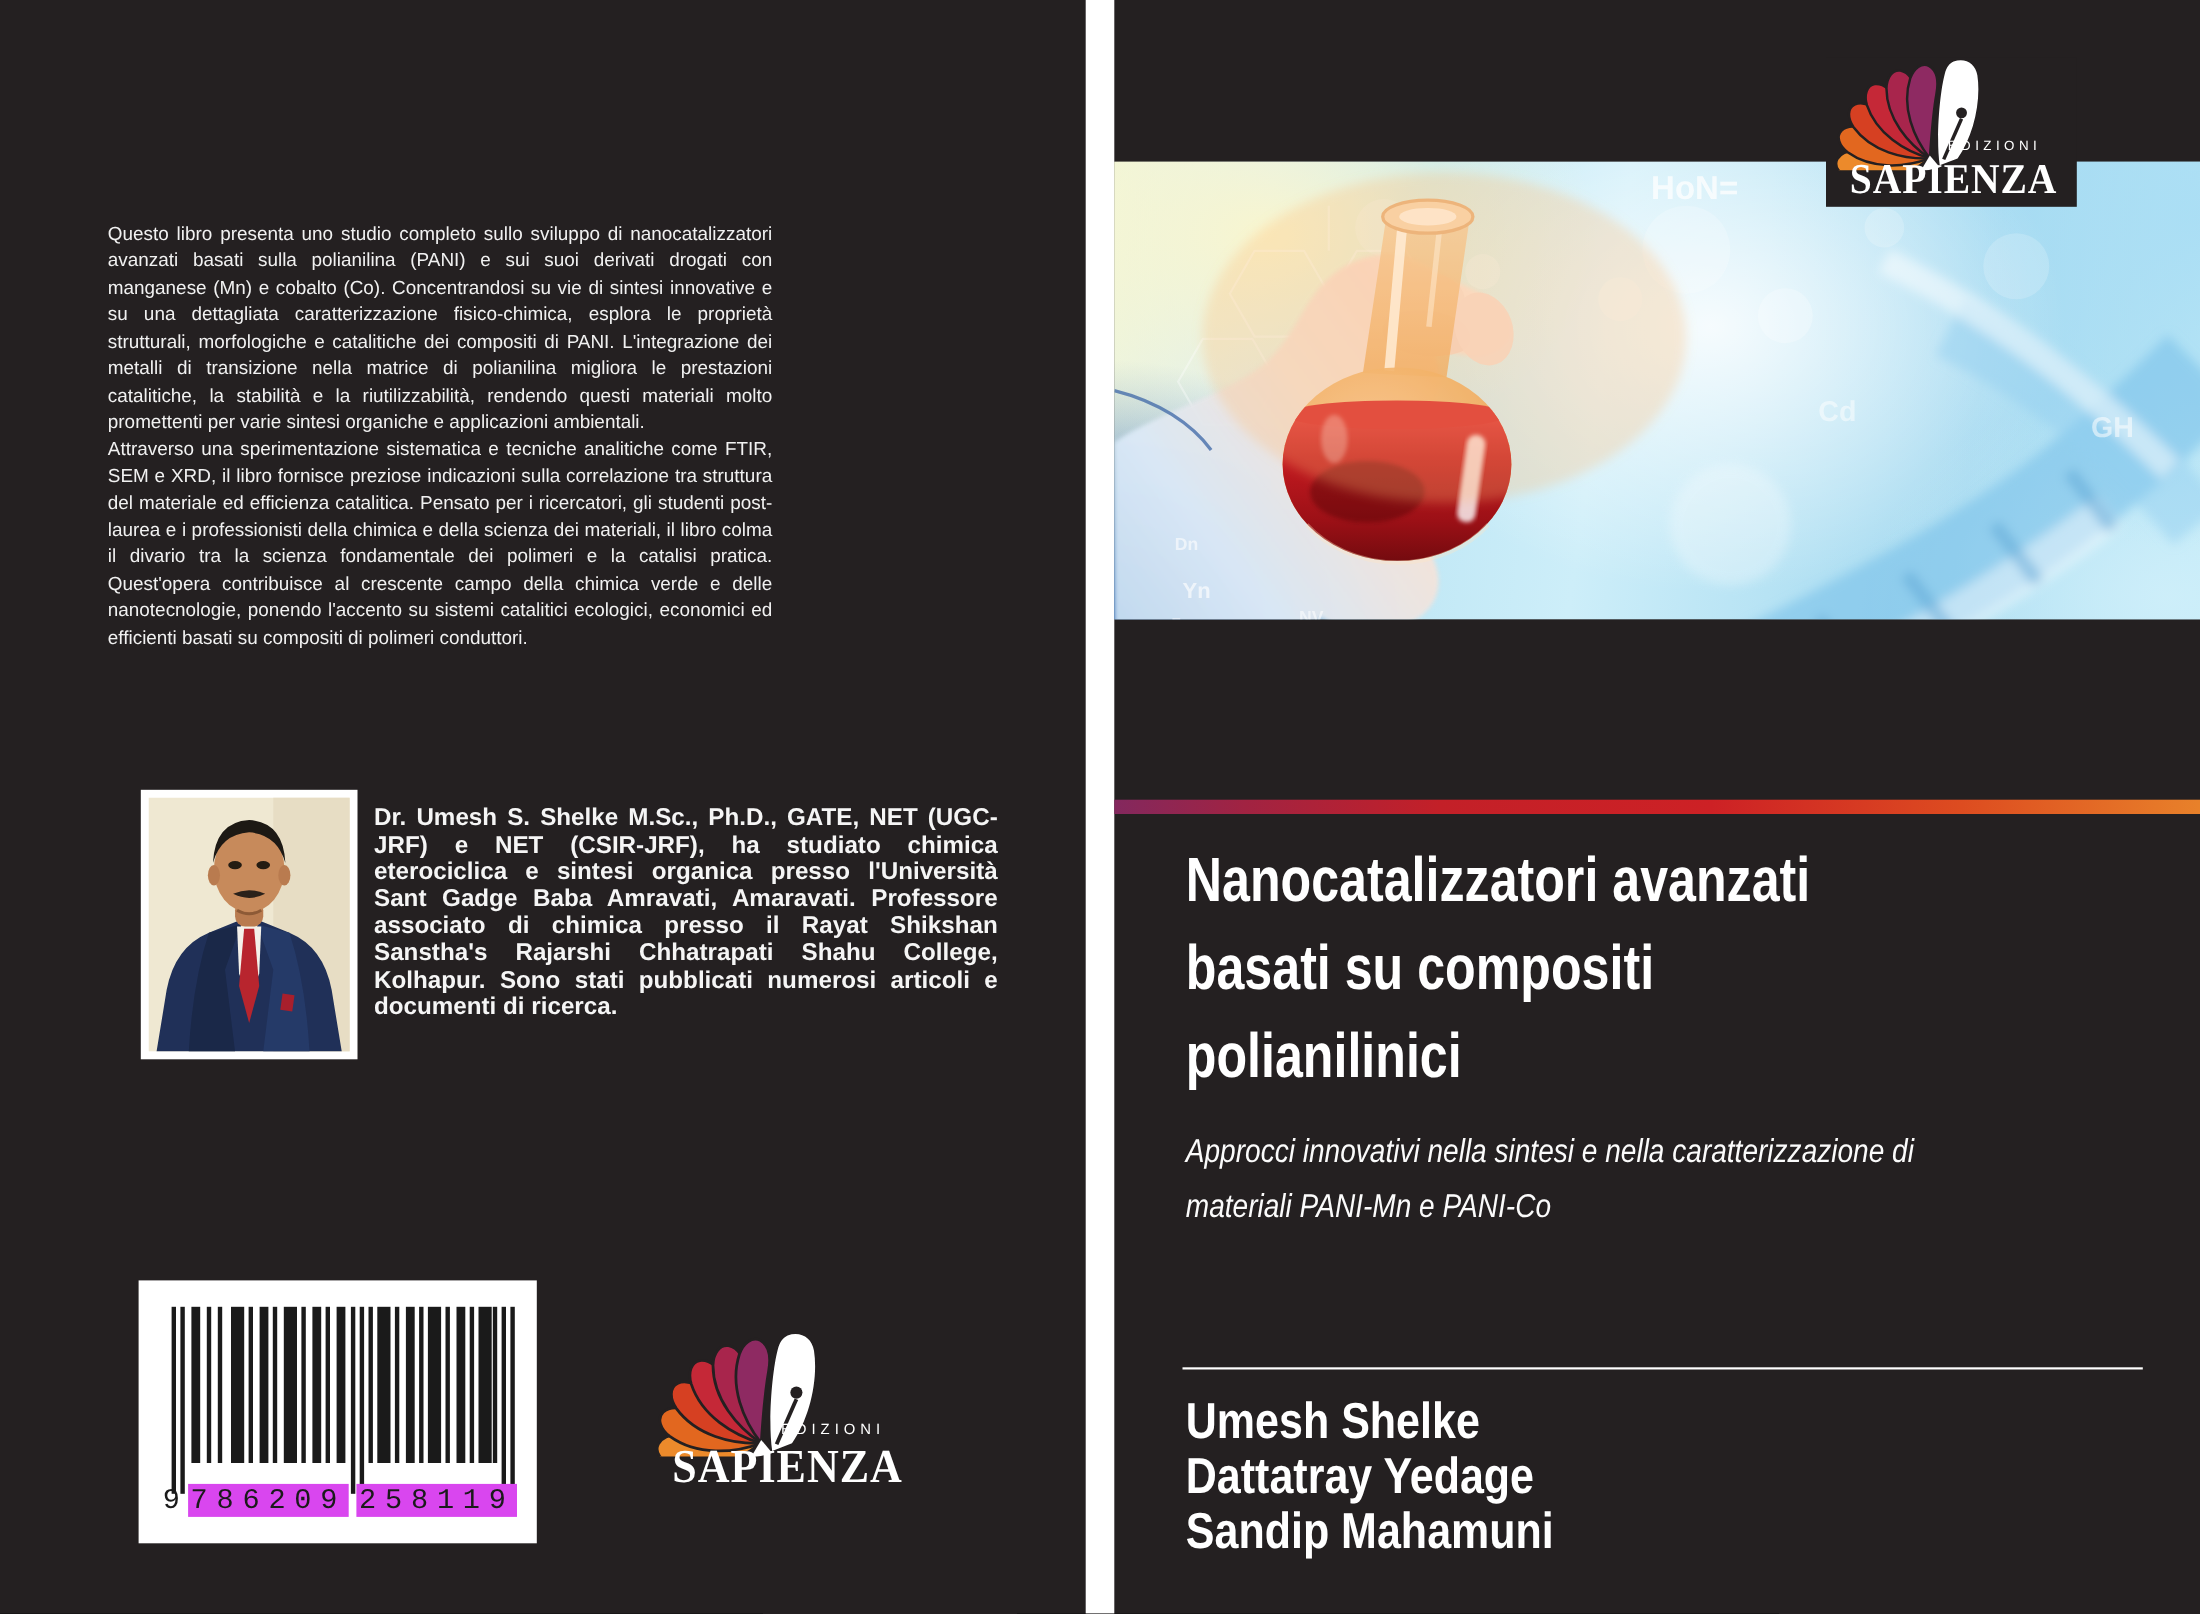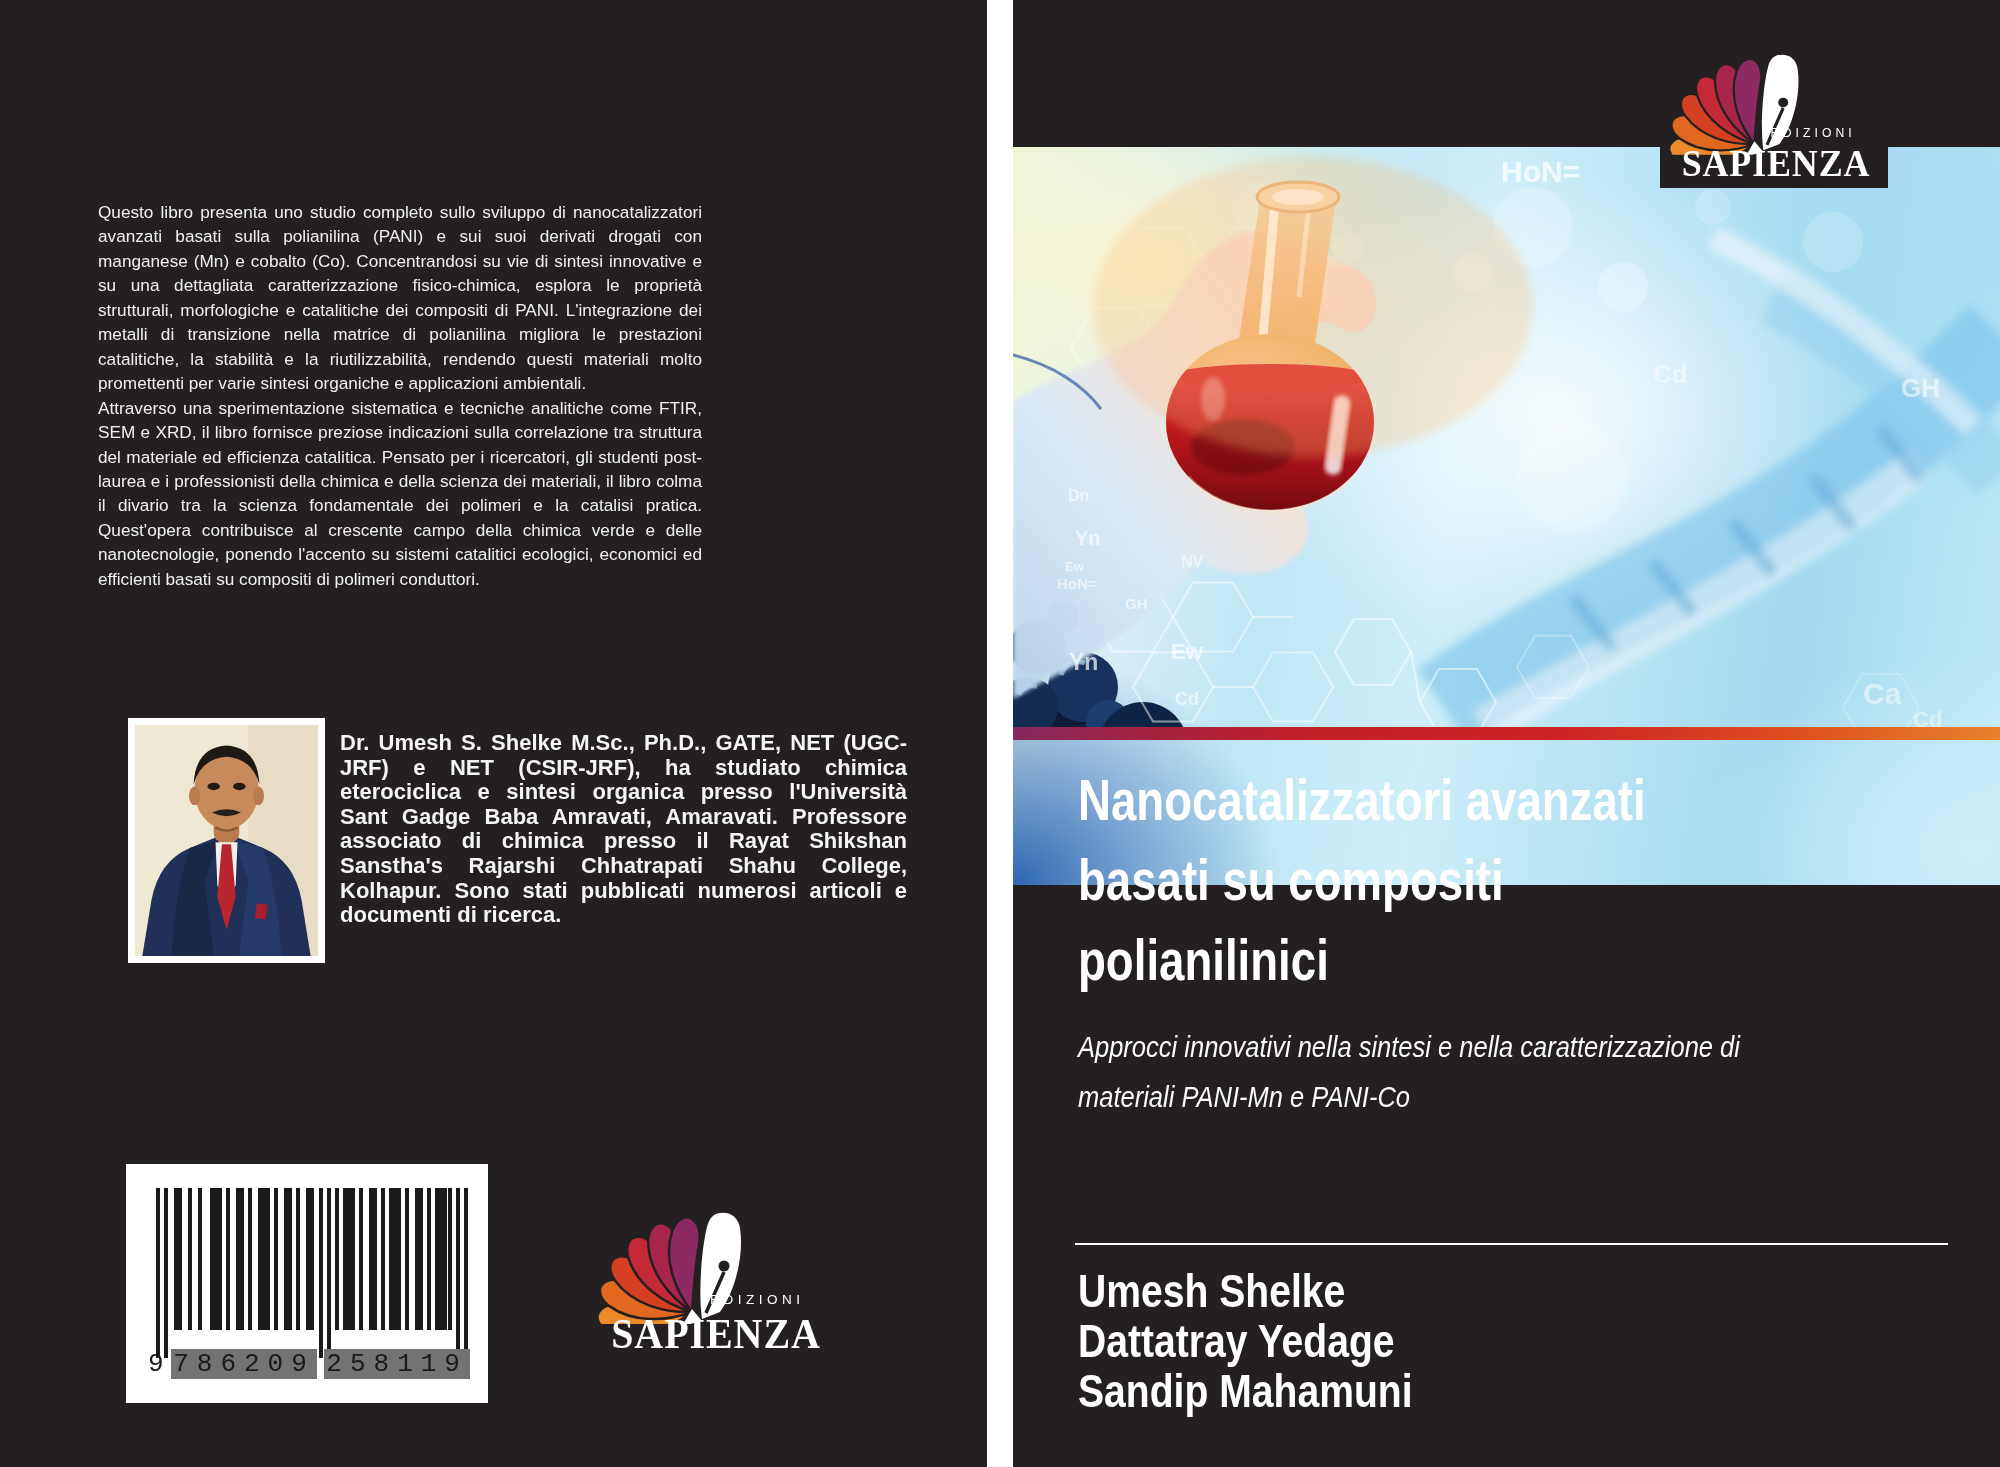--- a/index.html
+++ b/index.html
@@ -20,36 +20,36 @@
   .author-photo svg{width:100%;height:100%;display:block;}
   .author-bio{position:absolute;left:340px;top:731px;width:567px;font-size:22px;font-weight:bold;
               line-height:24.6px;text-align:justify;color:#f5f5f5;}
 
   
   .barcode{position:absolute;left:126px;top:1164px;width:362px;height:239px;background:#fff;}
   .barcode svg{position:absolute;left:0;top:0;width:100%;height:100%;}
   .barcode-digits{position:absolute;left:22px;width:322px;bottom:24px;display:flex;
                   justify-content:space-between;color:#1a1a1a;font-size:26px;
                   font-family:"Liberation Mono",monospace;background:transparent;}
-  .barcode-digits .grp{letter-spacing:8px;background:#737373;padding:0 2px;}
+  .barcode-digits .grp{letter-spacing:8px;background:#d946ef;padding:0 2px;}
 
   
   .logo{position:absolute;width:240px;height:150px;}
   .logo .fan{position:absolute;left:0;top:0;width:158px;height:112px;}
   .logo .edizioni{position:absolute;left:114px;top:80px;font-size:13.5px;letter-spacing:4.5px;
                   color:#fff;font-weight:normal;}
   .logo .sapienza{position:absolute;left:0;top:97px;width:240px;text-align:center;
                   font-family:"Liberation Serif",serif;font-weight:bold;font-size:43px;
                   letter-spacing:1px;transform:scaleX(.93);transform-origin:50% 0;color:#fff;}
   .logo-back{left:596px;top:1212px;}
   .logo-box{position:absolute;left:1660px;top:52px;width:228px;height:136px;background:#242021;z-index:5;}
   .logo-front{left:8px;top:2px;transform:scale(.9);transform-origin:0 0;}
 
   
-  .photo{position:absolute;left:1013px;top:147px;width:987px;height:738px;overflow:hidden;
+  .photo{position:absolute;left:1013px;top:147px;width:987px;height:416px;overflow:hidden;
     background:
       radial-gradient(ellipse 430px 300px at 14% 16%, rgba(250,246,205,.95), rgba(250,246,205,0) 70%),
       radial-gradient(ellipse 520px 390px at 55% 36%, rgba(255,255,255,.85), rgba(255,255,255,0) 62%),
       radial-gradient(ellipse 560px 430px at 100% 12%, rgba(168,221,244,.85), rgba(168,221,244,0) 70%),
       radial-gradient(ellipse 430px 380px at 0% 100%, #2d66b2 0%, rgba(45,102,178,0) 62%),
       radial-gradient(ellipse 420px 300px at 97% 95%, rgba(207,239,250,.9), rgba(207,239,250,0) 65%),
       linear-gradient(98deg,#eef5dc 0%,#d9eef7 14%,#bfe7f5 28%,#cdeef9 45%,#b7e3f4 62%,#a4d9f0 78%,#bfe9f7 100%);}
   .photo svg.scene{position:absolute;left:0;top:0;width:987px;height:580px;}
   .photo .lbl{position:absolute;color:#ffffff;font-weight:bold;white-space:nowrap;}
 

